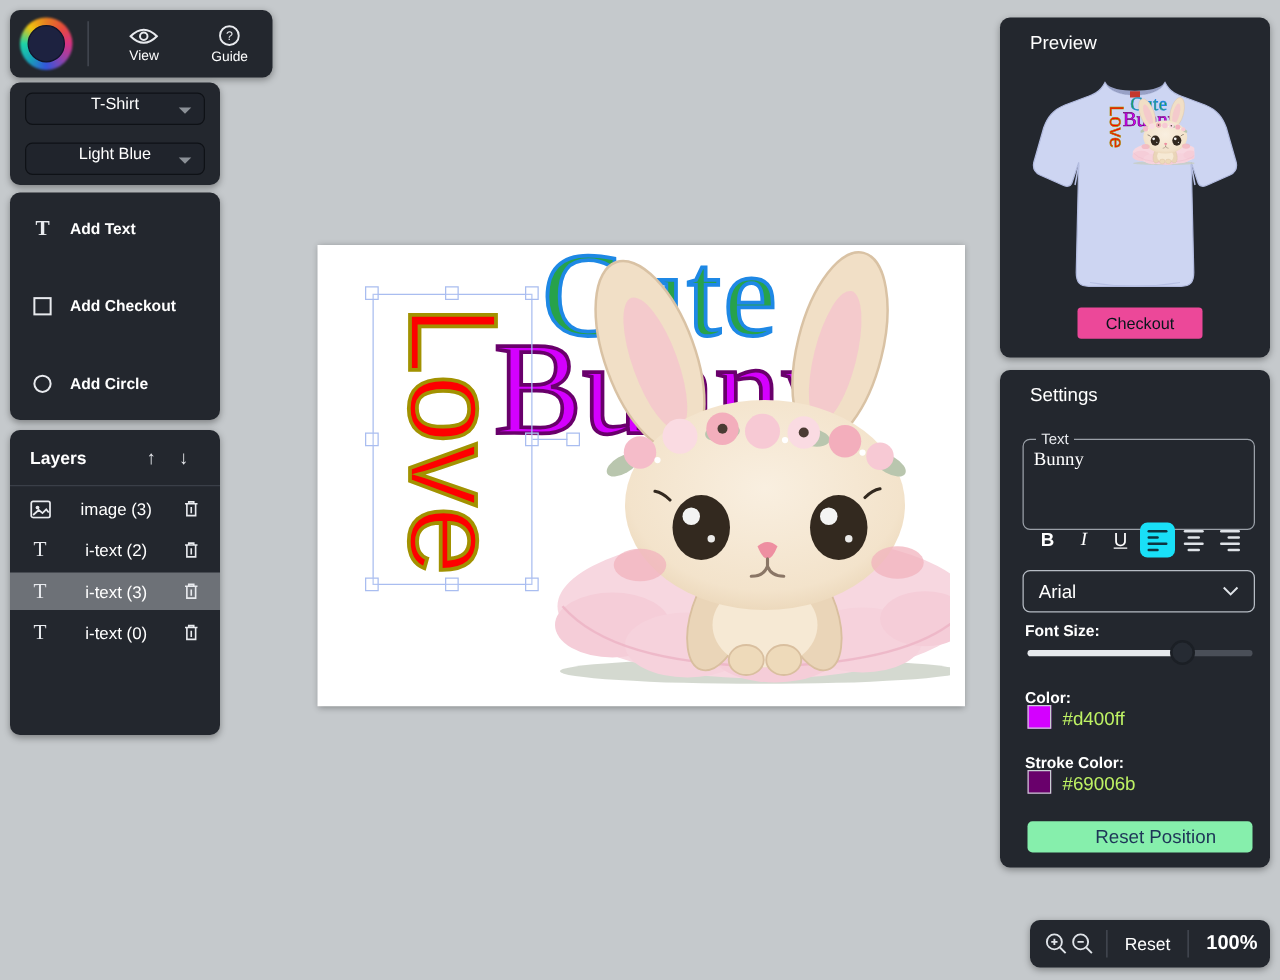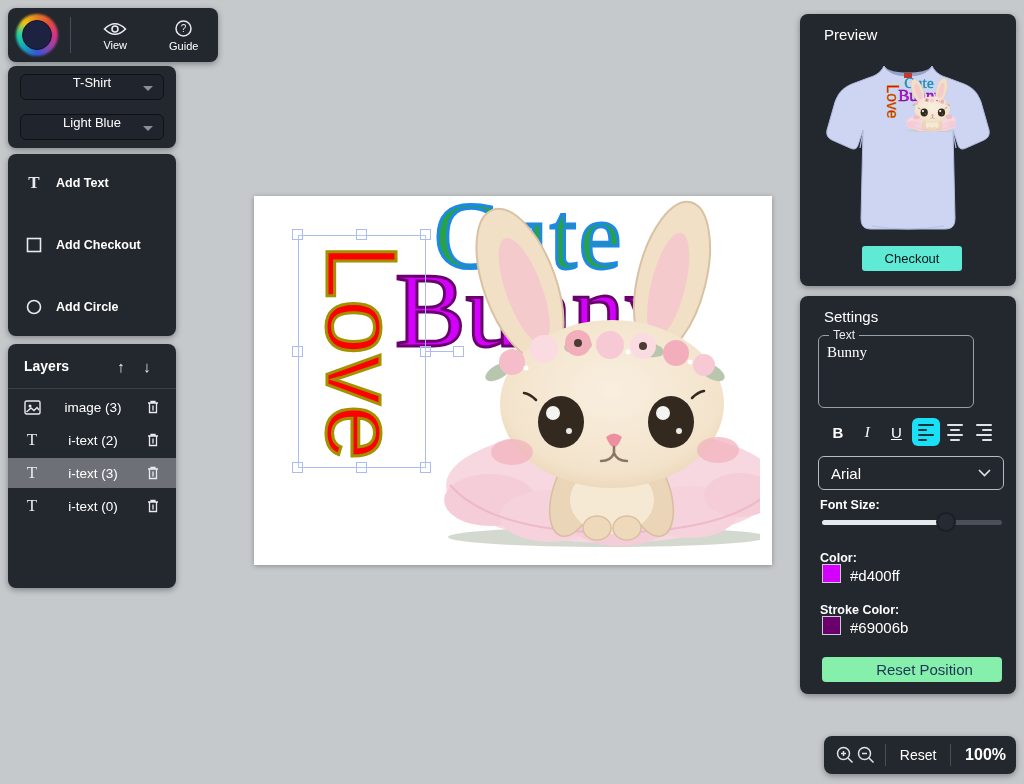--- a/index.html
+++ b/index.html
@@ -58,26 +58,26 @@
   .sel-box { position:absolute; left:44px; top:39px; width:128px; height:233px; border:1px solid #a9bdf0; }
   .handle { position:absolute; width:11px; height:11px; border:1.5px solid #a9bdf0; background:rgba(255,255,255,.15); }
   .sel-rot-line { position:absolute; left:172px; top:155px; width:28px; height:1px; background:#a9bdf0; }
 
   
   #preview-panel { left:800px; top:14px; width:216px; height:272px; }
   .panel-title { position:absolute; left:24px; top:12px; font-size:15px; color:#fff; }
   .shirt-block { position:absolute; left:24px; top:44px; width:168px; height:188px; }
   .shirt-design { position:absolute; left:52px; top:19px; width:82px; height:58px; }
   .shirt-design .design { transform:scale(0.157); transform-origin:0 0; }
-  .checkout-btn { position:absolute; left:62px; top:232px; width:100px; height:25px; background:#5eead4;
+  .checkout-btn { position:absolute; left:62px; top:232px; width:100px; height:25px; background:#ec4899;
     color:#06161b; font-size:13px; display:flex; align-items:center; justify-content:center; border-radius:3px; cursor:pointer; }
 
   
   #settings-panel { left:800px; top:296px; width:216px; height:398px; }
-  .text-fieldset { position:absolute; left:18px; top:32px; width:156px; height:80px; border:1px solid #9aa0a8; border-radius:6px; padding:2px 8px; }
+  .text-fieldset { position:absolute; left:18px; top:48px; width:186px; height:80px; border:1px solid #9aa0a8; border-radius:6px; padding:2px 8px; }
   .text-fieldset legend { font-size:12px; color:#e8eaee; padding:0 4px; margin-left:2px; }
   .text-fieldset textarea { width:100%; height:54px; background:transparent; border:none; outline:none; resize:none;
      color:#fff; font-family:"Liberation Serif", serif; font-size:15px; }
   .fmt-row { position:absolute; left:18px; top:120px; width:186px; height:32px; display:flex; align-items:center; justify-content:space-between; padding:0 6px; }
   .fmt-btn { width:28px; height:28px; display:flex; align-items:center; justify-content:center; color:#fff; font-size:15px; cursor:pointer; border-radius:6px; }
   .fmt-b { font-weight:bold; }
   .fmt-i { font-style:italic; font-family:"Liberation Serif", serif; }
   .fmt-u { text-decoration:underline; }
   .fmt-btn.active { background:#19e0f7; }
   .align-ico { display:flex; flex-direction:column; gap:3px; width:16px; }
@@ -88,21 +88,21 @@
   .al-r i:nth-child(2n) { width:62%; margin-left:auto; }
   .font-select { position:absolute; left:18px; top:160px; width:186px; height:34px; border:1px solid #b6bcc4; border-radius:6px;
      display:flex; align-items:center; padding:0 12px; font-size:15px; color:#fff; cursor:pointer; }
   .font-select svg { margin-left:auto; }
   .set-label { position:absolute; left:20px; font-size:12.5px; font-weight:bold; color:#fff; }
   .slider { position:absolute; left:22px; top:523px; width:180px; height:5px; border-radius:3px;
      background:linear-gradient(to right,#e6e9ed 0%,#e6e9ed 69%,#4a4f58 69%); top:224px; cursor:pointer; }
   .slider-thumb { position:absolute; left:calc(69% - 10px); top:-8px; width:20px; height:20px; border-radius:50%;
      background:#262b33; border:2px solid #1b1f25; cursor:grab; }
   .swatch { position:absolute; left:22px; width:19px; height:19px; border:1px solid #c9cdd3; cursor:pointer; }
-  .hex-val { position:absolute; left:50px; font-size:15px; color:#ffffff; }
+  .hex-val { position:absolute; left:50px; font-size:15px; color:#bef264; }
   .reset-pos-btn { position:absolute; left:22px; top:361px; width:180px; height:25px; background:#86efac; border-radius:4px;
      color:#1d3557; font-size:15px; display:flex; align-items:center; justify-content:center; cursor:pointer;padding-left:25px; }
 
   
   #zoom-bar { left:824px; top:736px; width:192px; height:38px; display:flex; align-items:center; padding:0 10px; }
   .zb-ico { width:30px; display:flex; justify-content:center; cursor:pointer; }
   .zb-div { width:1px; height:22px; background:#4a4f58; margin:0 8px; }
   .zb-reset { font-size:14px; color:#fff; cursor:pointer; padding:0 6px; }
   .zb-level { font-size:16px; font-weight:bold; color:#fff; padding-left:6px; }
 </style>

